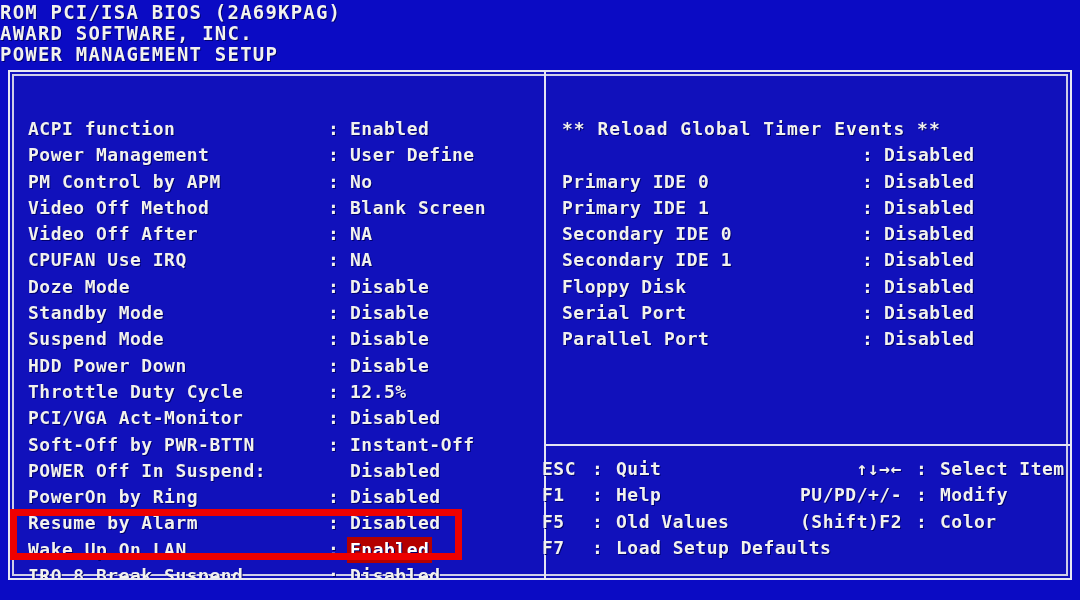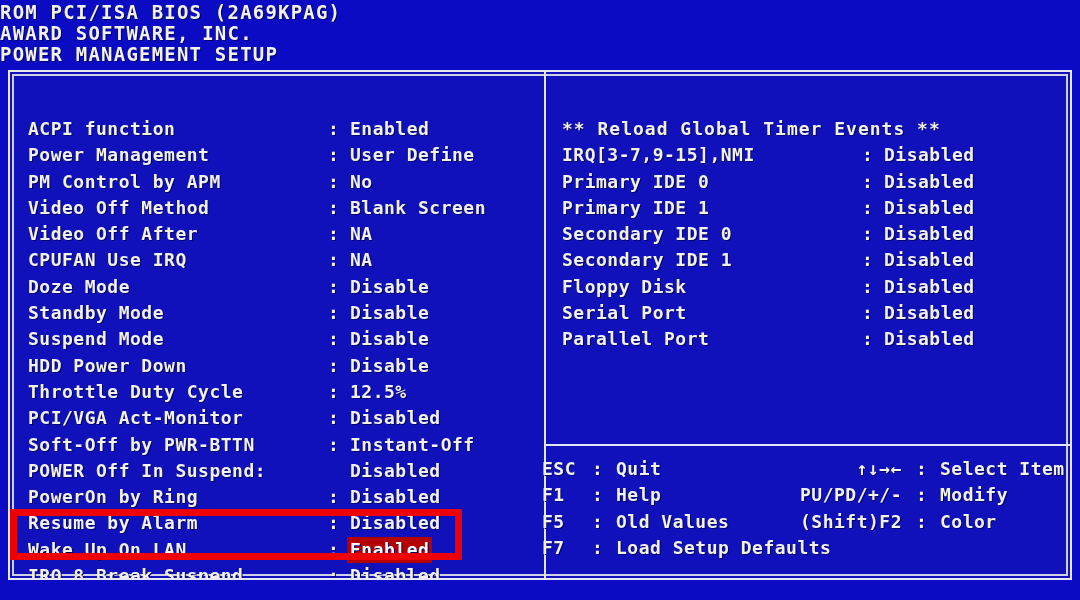--- a/index.html
+++ b/index.html
@@ -193,21 +193,21 @@
           <div class="row"><span class="label">Soft-Off by PWR-BTTN</span><span class="colon">:</span><span class="value">Instant-Off</span></div>
           <div class="row"><span class="label">POWER Off In Suspend:</span><span class="value">Disabled</span></div>
           <div class="row"><span class="label">PowerOn by Ring</span><span class="colon">:</span><span class="value">Disabled</span></div>
           <div class="row"><span class="label">Resume by Alarm</span><span class="colon">:</span><span class="value">Disabled</span></div>
           <div class="row"><span class="label">Wake Up On LAN</span><span class="colon">:</span><span class="value highlight">Enabled</span></div>
           <div class="row"><span class="label">IRQ 8 Break Suspend</span><span class="colon">:</span><span class="value">Disabled</span></div>
         </div>
 
       <div class="col col-right" id="right-col">
           <div class="row heading"><span class="label">** Reload Global Timer Events **</span></div>
-          <div class="row"><span class="label">IRQ[3-7,9-15],NMI</span><span class="colon">:</span><span class="value">Disabled</span></div>
+          <div class="row"><span class="colon">:</span><span class="value">Disabled</span></div>
           <div class="row"><span class="label">Primary IDE 0</span><span class="colon">:</span><span class="value">Disabled</span></div>
           <div class="row"><span class="label">Primary IDE 1</span><span class="colon">:</span><span class="value">Disabled</span></div>
           <div class="row"><span class="label">Secondary IDE 0</span><span class="colon">:</span><span class="value">Disabled</span></div>
           <div class="row"><span class="label">Secondary IDE 1</span><span class="colon">:</span><span class="value">Disabled</span></div>
           <div class="row"><span class="label">Floppy Disk</span><span class="colon">:</span><span class="value">Disabled</span></div>
           <div class="row"><span class="label">Serial Port</span><span class="colon">:</span><span class="value">Disabled</span></div>
           <div class="row"><span class="label">Parallel Port</span><span class="colon">:</span><span class="value">Disabled</span></div>
         </div>
 
       <div class="legend" id="legend">

